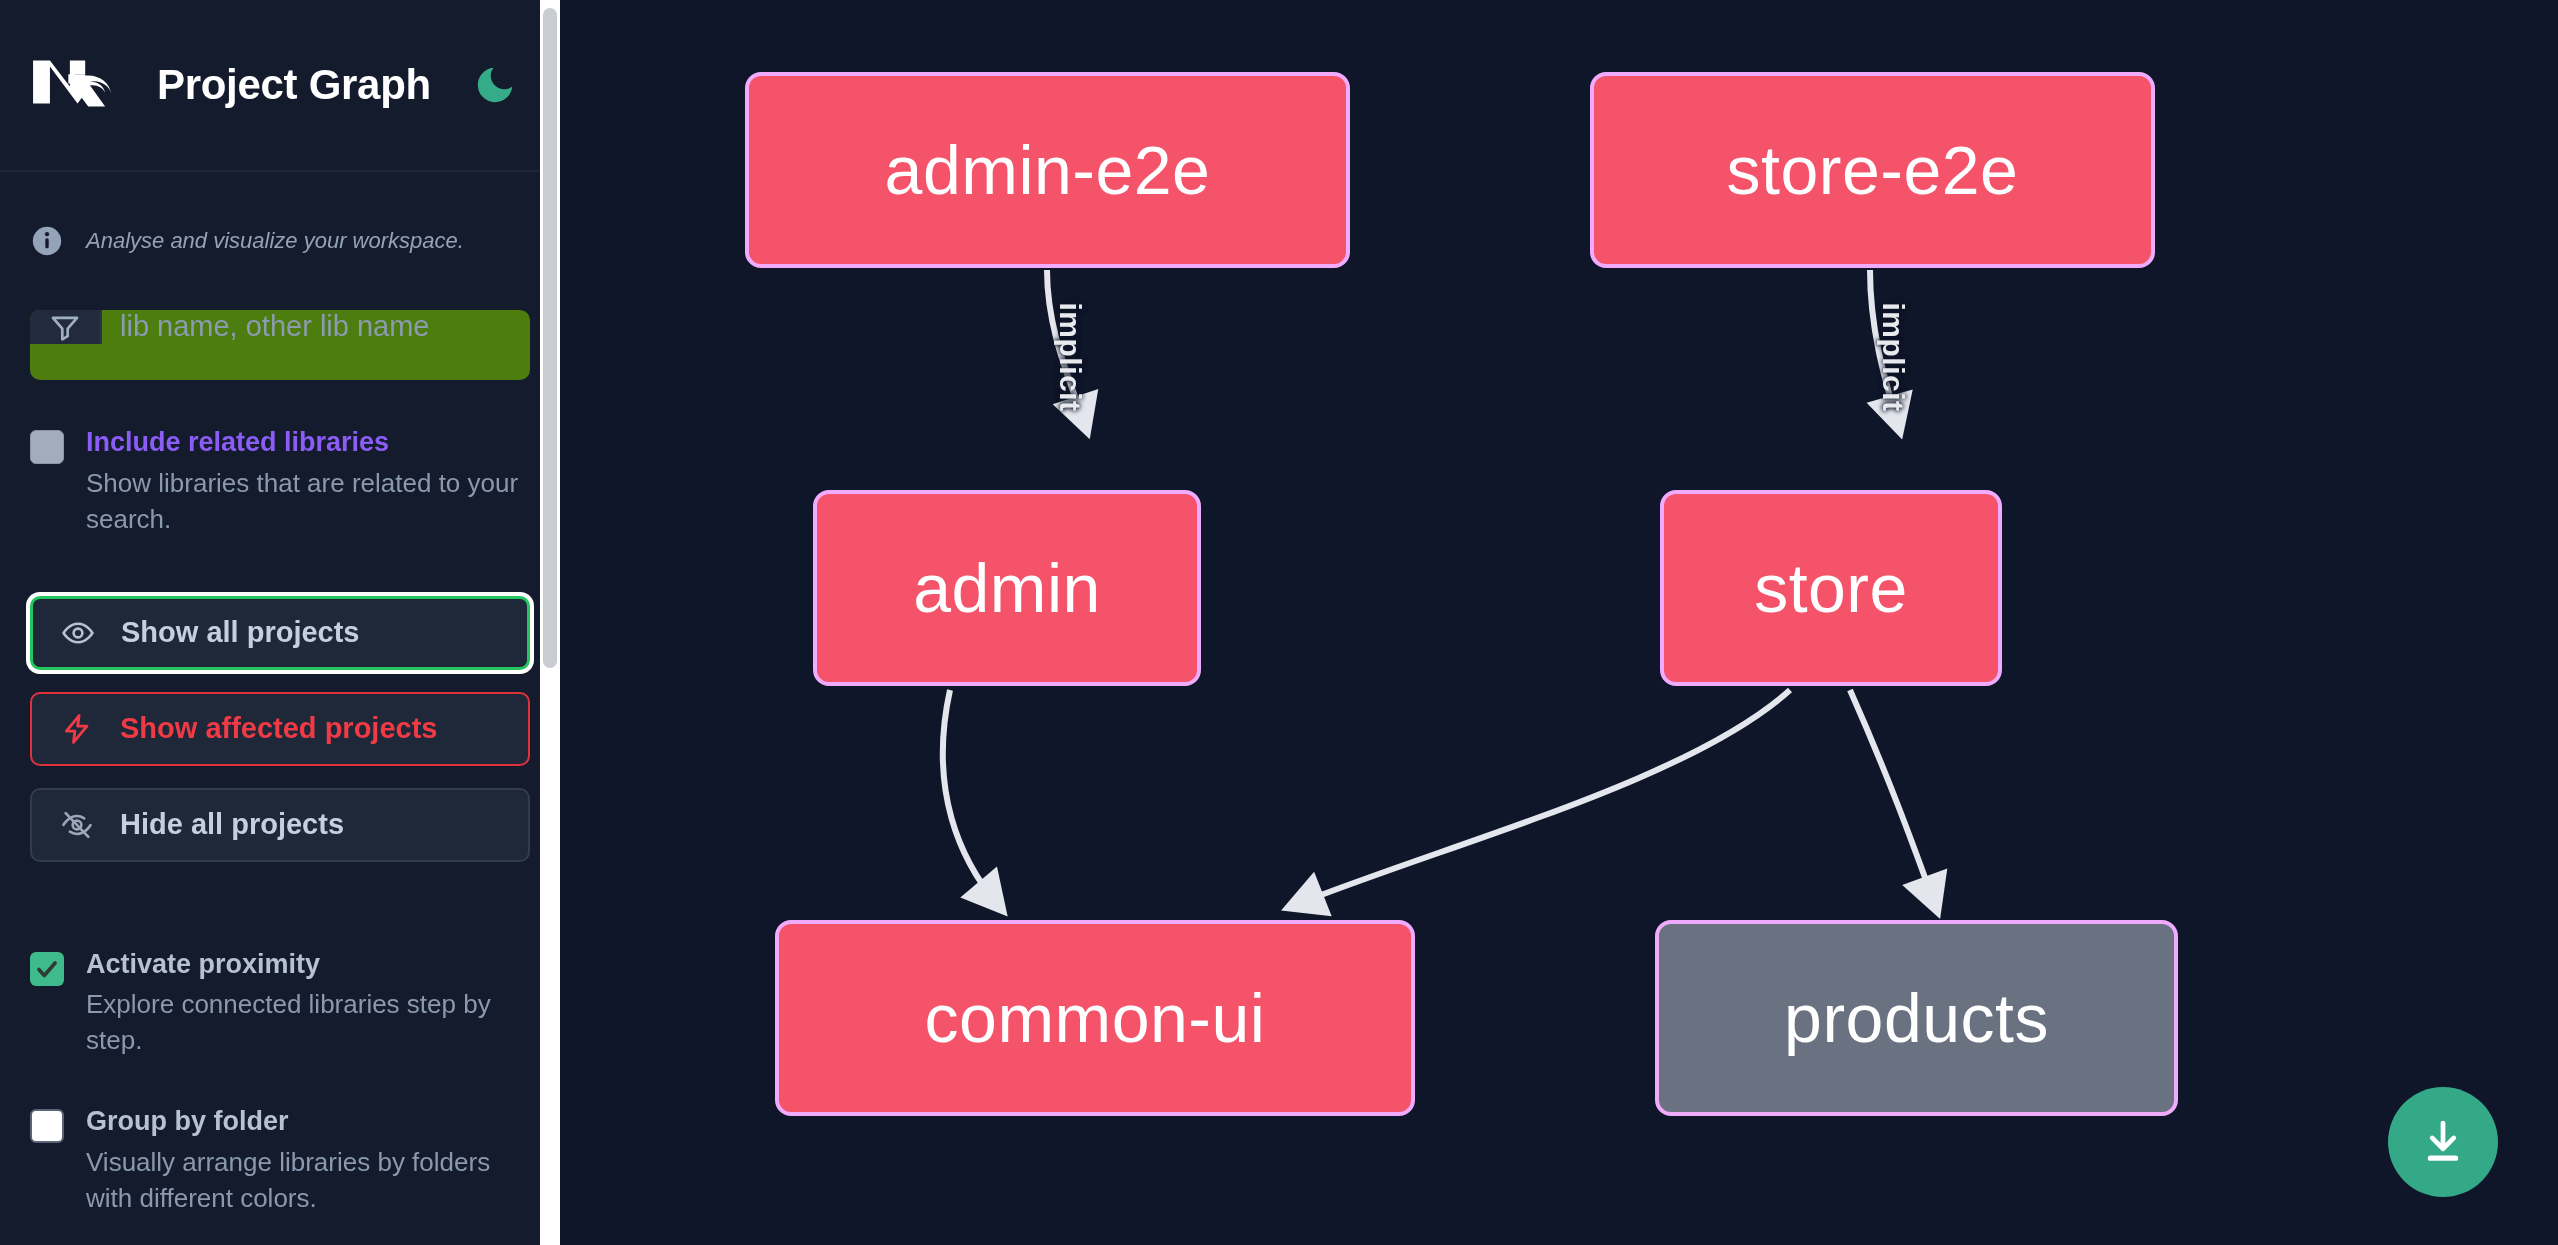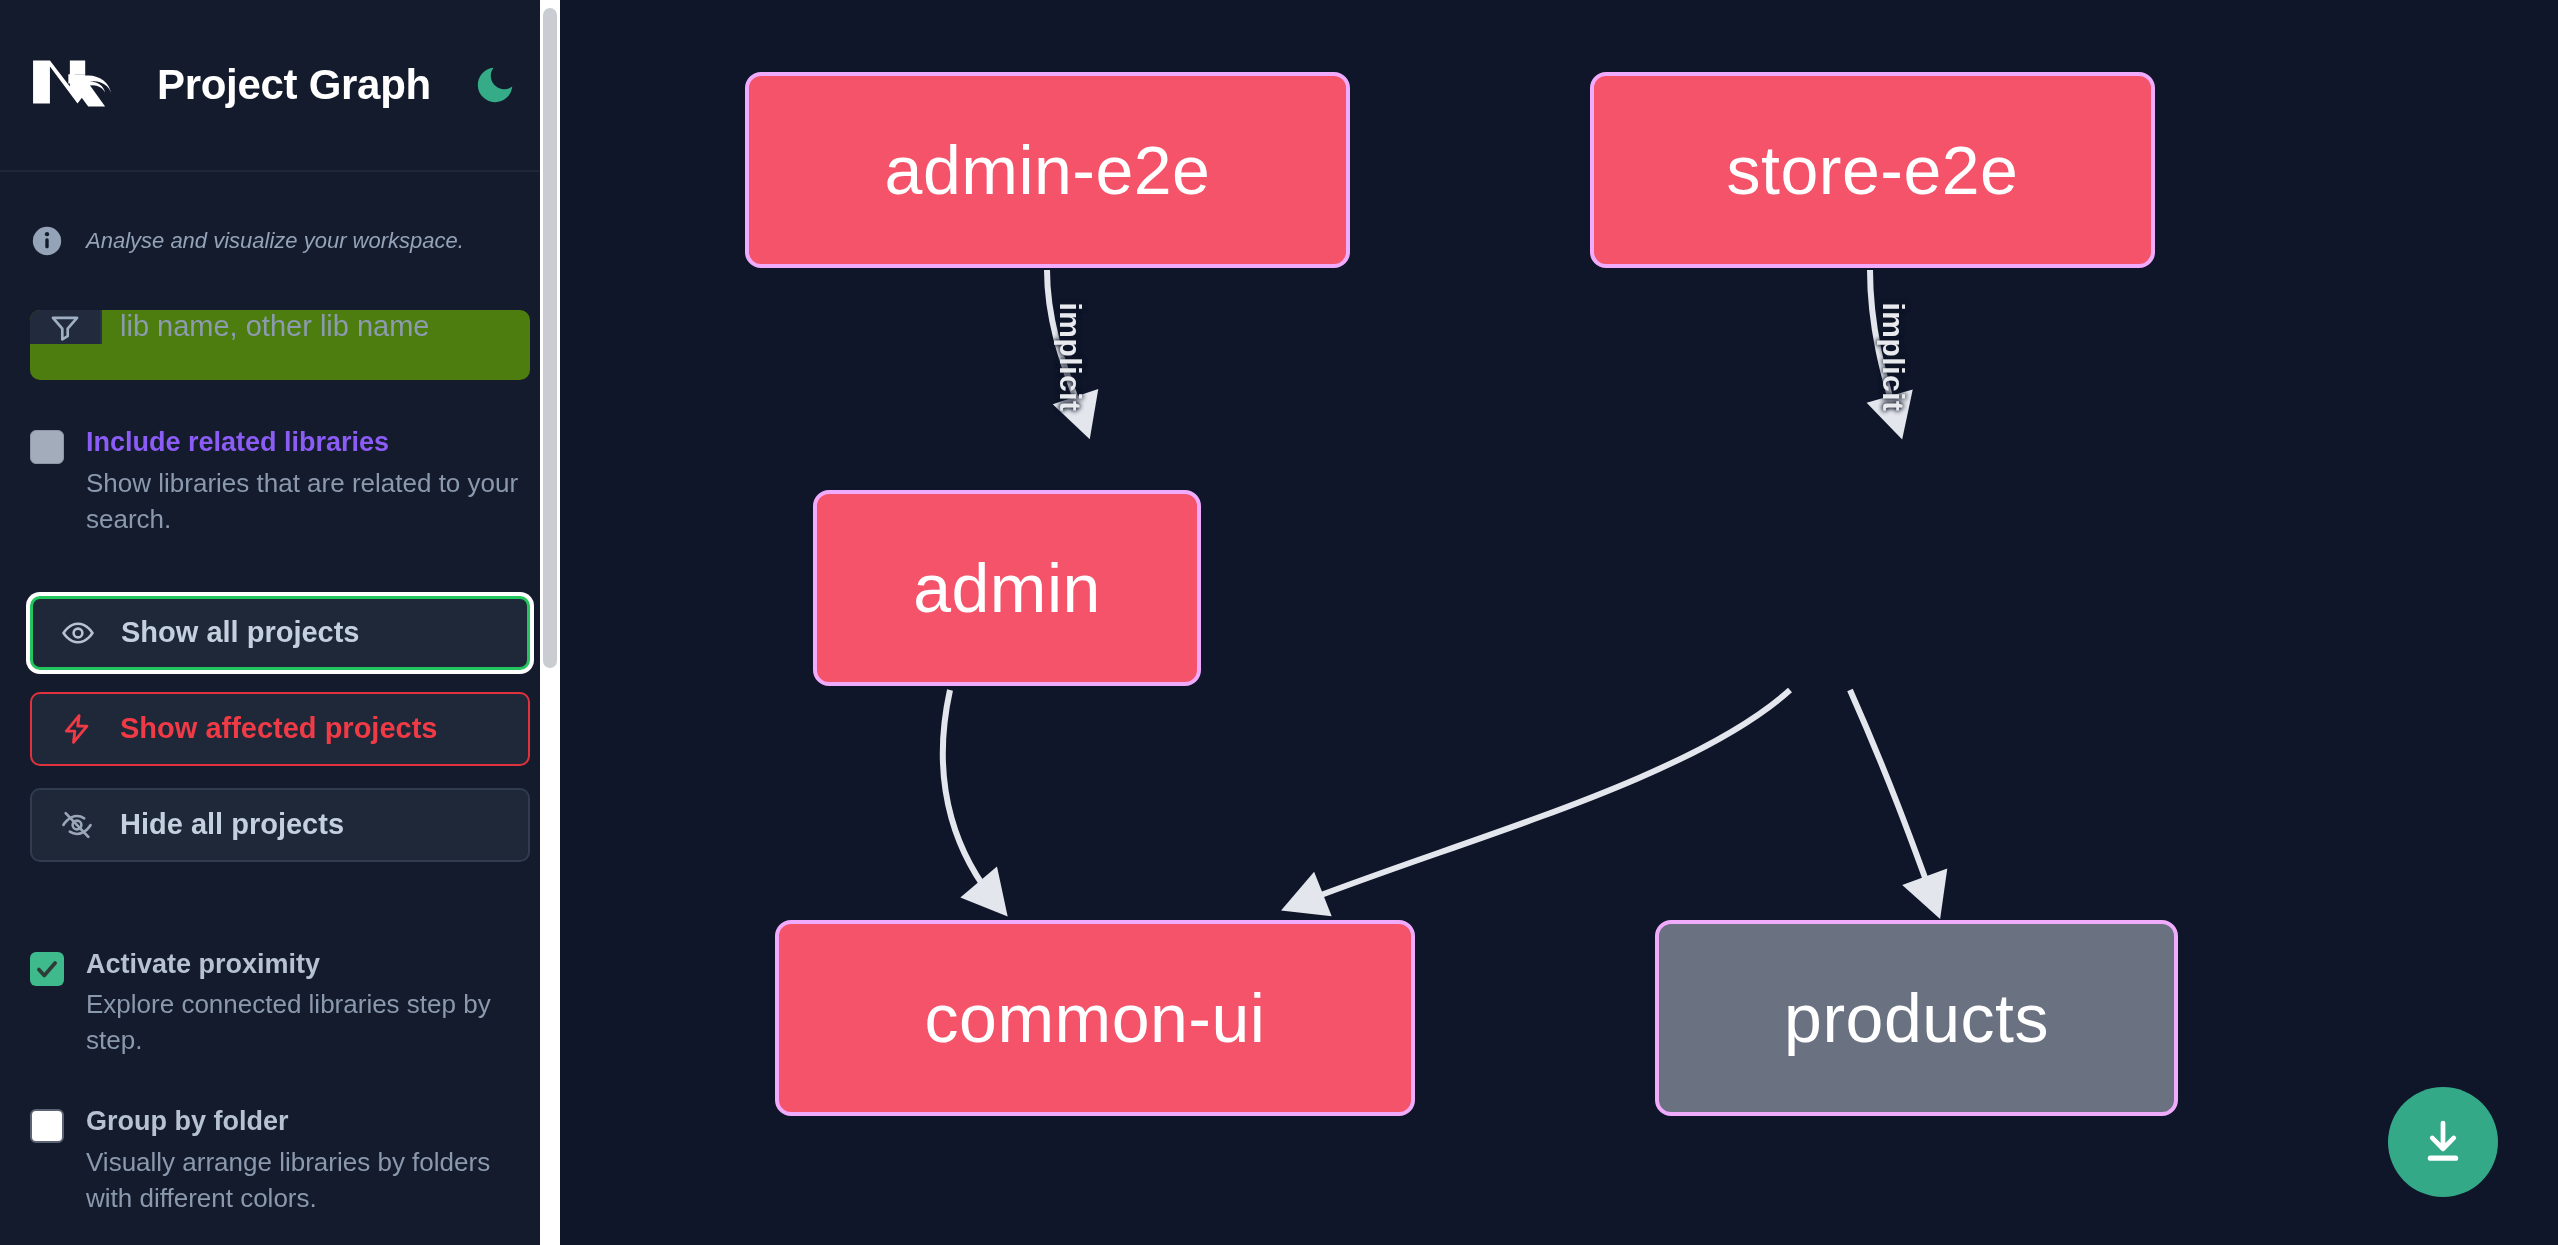--- a/index.html
+++ b/index.html
@@ -340,20 +340,23 @@
 
     <div class="node pink" style="left:185px;top:72px;width:605px;height:196px;">
       <span>admin-e2e</span>
     </div>
     <div class="node pink" style="left:1030px;top:72px;width:565px;height:196px;">
       <span>store-e2e</span>
     </div>
     <div class="node pink" style="left:253px;top:490px;width:388px;height:196px;">
       <span>admin</span>
     </div>
+    <div class="node pink" style="left:1100px;top:490px;width:342px;height:196px;">
+      <span>store</span>
+    </div>
     <div class="node pink" style="left:215px;top:920px;width:640px;height:196px;">
       <span>common-ui</span>
     </div>
     <div class="node gray" style="left:1095px;top:920px;width:523px;height:196px;">
       <span>products</span>
     </div>
 
     <div class="dl-btn">
       <span>
         <svg width="54" height="54" viewBox="0 0 24 24">

